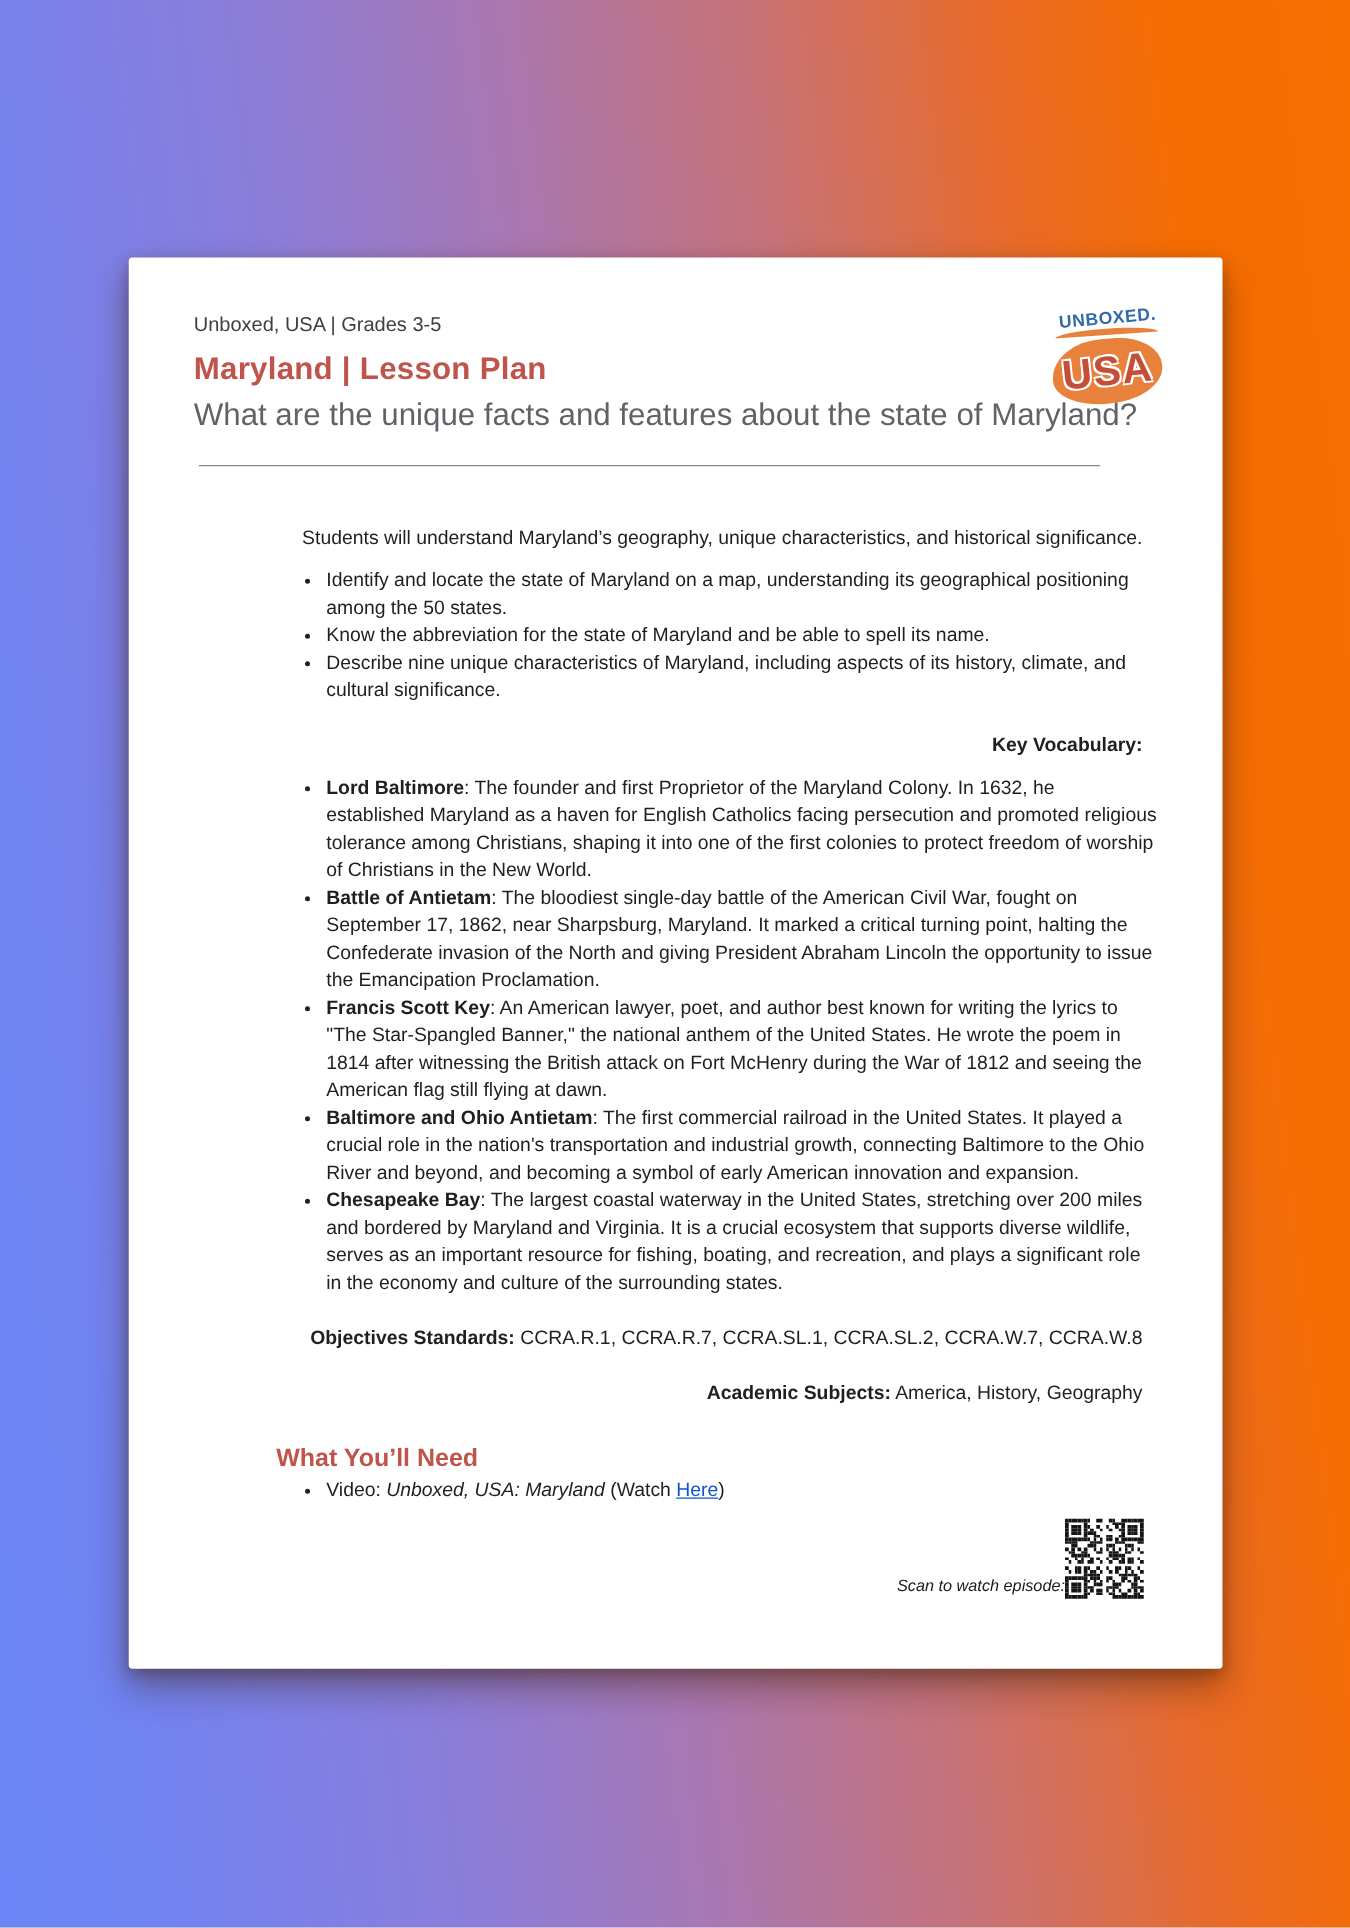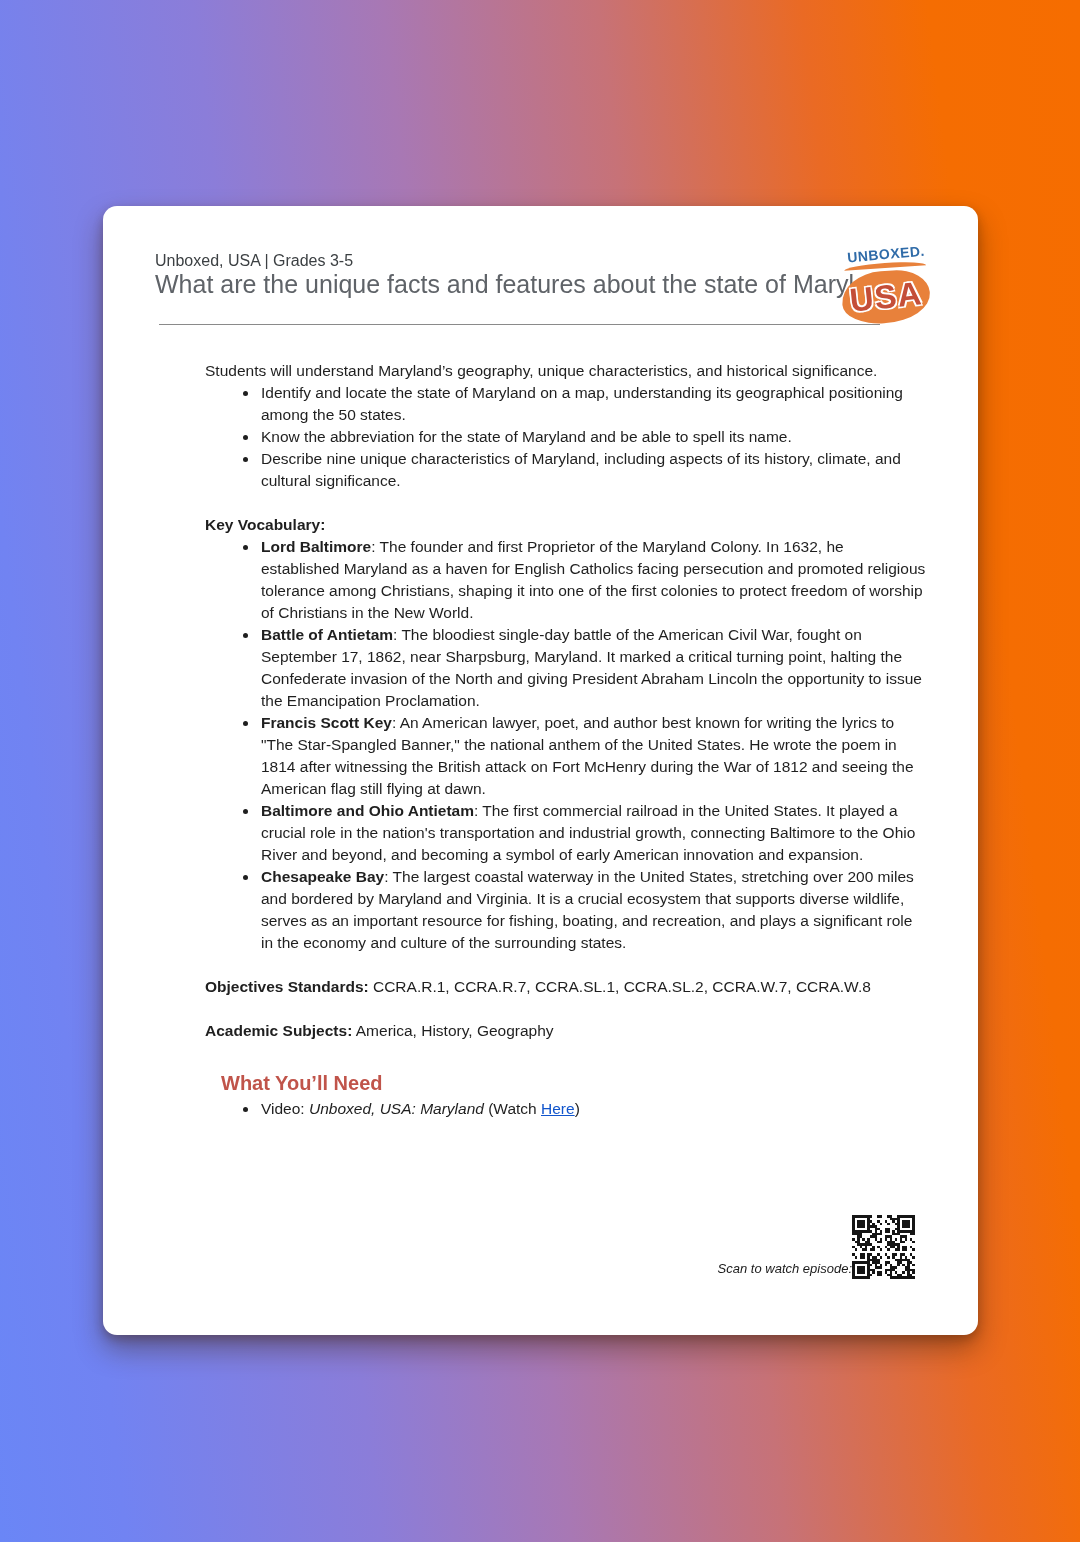--- a/index.html
+++ b/index.html
@@ -8,21 +8,21 @@
     width: 1080px; height: 1542px;
     position: relative; overflow: hidden;
     background: linear-gradient(83deg,
       #6a86f6 0%, #7183f2 10%, #8b7dd9 30%, #a878b4 45%,
       #c77277 62%, #ea6a24 78%, #f56d02 88%, #f66d00 100%);
     font-family: "Liberation Sans", sans-serif;
   }
   .page {
     position: absolute; left: 103px; top: 206px;
     width: 875px; height: 1129px;
-    background: #ffffff; border-radius: 14px;
+    background: #ffffff; border-radius: 3px;
     box-shadow: 0 14px 28px rgba(60,28,6,0.42), 0 4px 10px rgba(60,28,6,0.28);
     color: #222222;
   }
   .header { position: relative; padding: 46px 52px 0 52px; }
   .meta { font-size: 16px; color: #3c4043; }
   .title {
     margin: 11px 0 8px 0;
     font-size: 25px; font-weight: 700; color: var(--accent, #c0544a);
     letter-spacing: 0.2px;
   }
@@ -48,21 +48,21 @@
     transform: rotate(-4deg);
   }
   .logo-usa {
     position: relative; font-size: 33px; font-weight: 700; line-height: 56px;
     color: var(--logo-red, #c44e38); transform: rotate(-6deg); letter-spacing: 1px;
     text-shadow: 1.5px 1.5px 0 #fff, -1.5px -1.5px 0 #fff, 1.5px -1.5px 0 #fff, -1.5px 1.5px 0 #fff;
   }
 
   
   .doc-body { padding: 35px 52px 0 102px; font-size: 15.5px; line-height: 22px; color: #1f1f1f; }
-  .doc-body p { margin: 0; }
+  .doc-body p { margin: 12px; text-align: right; }
   .sec-head { font-weight: 700; margin-top: 22px !important; }
   .doc-body ul { margin: 0; padding-left: 54px; }
   .doc-body li { padding-left: 2px; }
   .inline-line { margin-top: 22px !important; }
   .need-head {
     margin: 30px 0 4px 16px; font-size: 20px; font-weight: 700;
     color: var(--accent, #c0544a);
   }
   a.link { color: var(--link, #1155cc); text-decoration: underline; cursor: pointer; }
 
@@ -79,20 +79,21 @@
   .qr i { display: block; }
   .qr i.on { background: #151515; }
 </style>
 </head>
 <body>
 
 <div class="page">
 
   <div class="header">
     <div class="meta">Unboxed, USA | Grades 3-5</div>
+    <h1 class="title">Maryland | Lesson Plan</h1>
     <div class="subtitle">What are the unique facts and features about the state of Maryland?</div>
 
     <div class="logo">
       <div class="logo-top">UNBOXED.</div>
       <div class="logo-swoosh"></div>
       <div class="logo-usa-wrap">
         <div class="logo-map"></div>
         <div class="logo-usa">USA</div>
       </div>
     </div>

